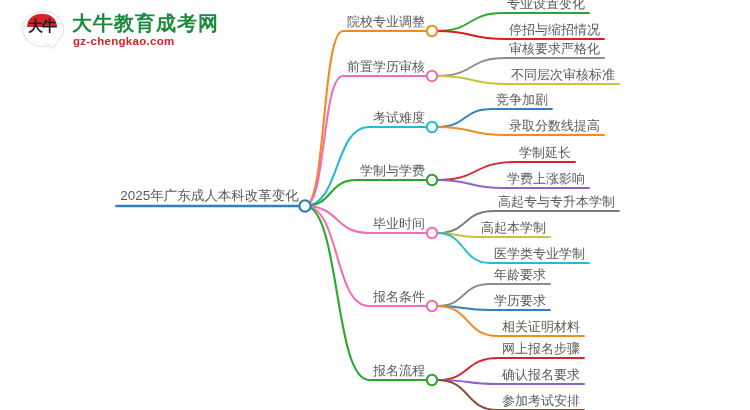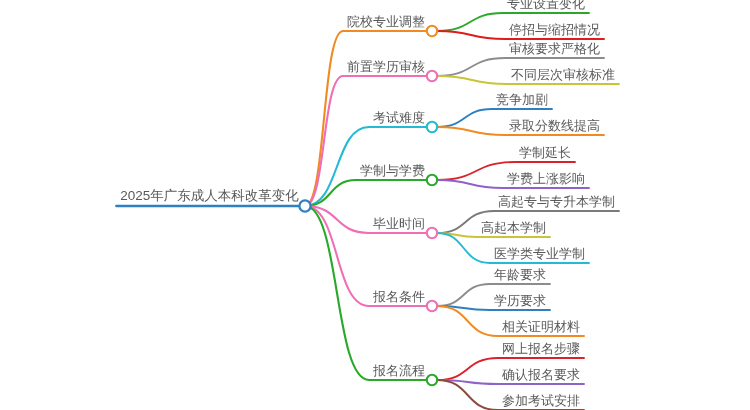--- a/index.html
+++ b/index.html
@@ -54,20 +54,30 @@
     position:absolute;left:53px;top:27px;
     color:#d8232a;font-size:11.5px;font-weight:bold;letter-spacing:0.3px;
     white-space:nowrap;
   }
 </style>
 </head>
 <body>
 
 <div id="map-root">
 
+  <div class="logo">
+    <div class="logo-badge">
+      <div class="logo-bubble"></div>
+      <div class="logo-bubble-tail"></div>
+      <div class="logo-red-arc"></div>
+      <div class="logo-cn">大牛</div>
+    </div>
+    <div class="logo-title">大牛教育成考网</div>
+    <div class="logo-sub">gz-chengkao.com</div>
+  </div>
 
   <svg class="mindmap" viewBox="0 0 750 410">
     <g id="links-layer">
         <path d="M305,206 C325.9,206 322.1,31 343,31" fill="none" stroke="#ef8b22" stroke-width="2.1" stroke-linecap="round"></path>
         <line x1="343" y1="31" x2="432" y2="31" stroke="#ef8b22" stroke-width="2.1" stroke-linecap="round"></line>
         <path d="M437.2,31 C473.39,31 466.81,13 503,13" fill="none" stroke="#2aa82a" stroke-width="1.9" stroke-linecap="round"></path>
         <line x1="503" y1="13" x2="589" y2="13" stroke="#2aa82a" stroke-width="1.9" stroke-linecap="round"></line>
         <path d="M437.2,31 C474.49,31 467.71,39 505,39" fill="none" stroke="#e01b1b" stroke-width="1.9" stroke-linecap="round"></path>
         <line x1="505" y1="39" x2="604" y2="39" stroke="#e01b1b" stroke-width="1.9" stroke-linecap="round"></line>
         <path d="M305,206 C325.9,206 322.1,76 343,76" fill="none" stroke="#f06eb4" stroke-width="2.1" stroke-linecap="round"></path>

